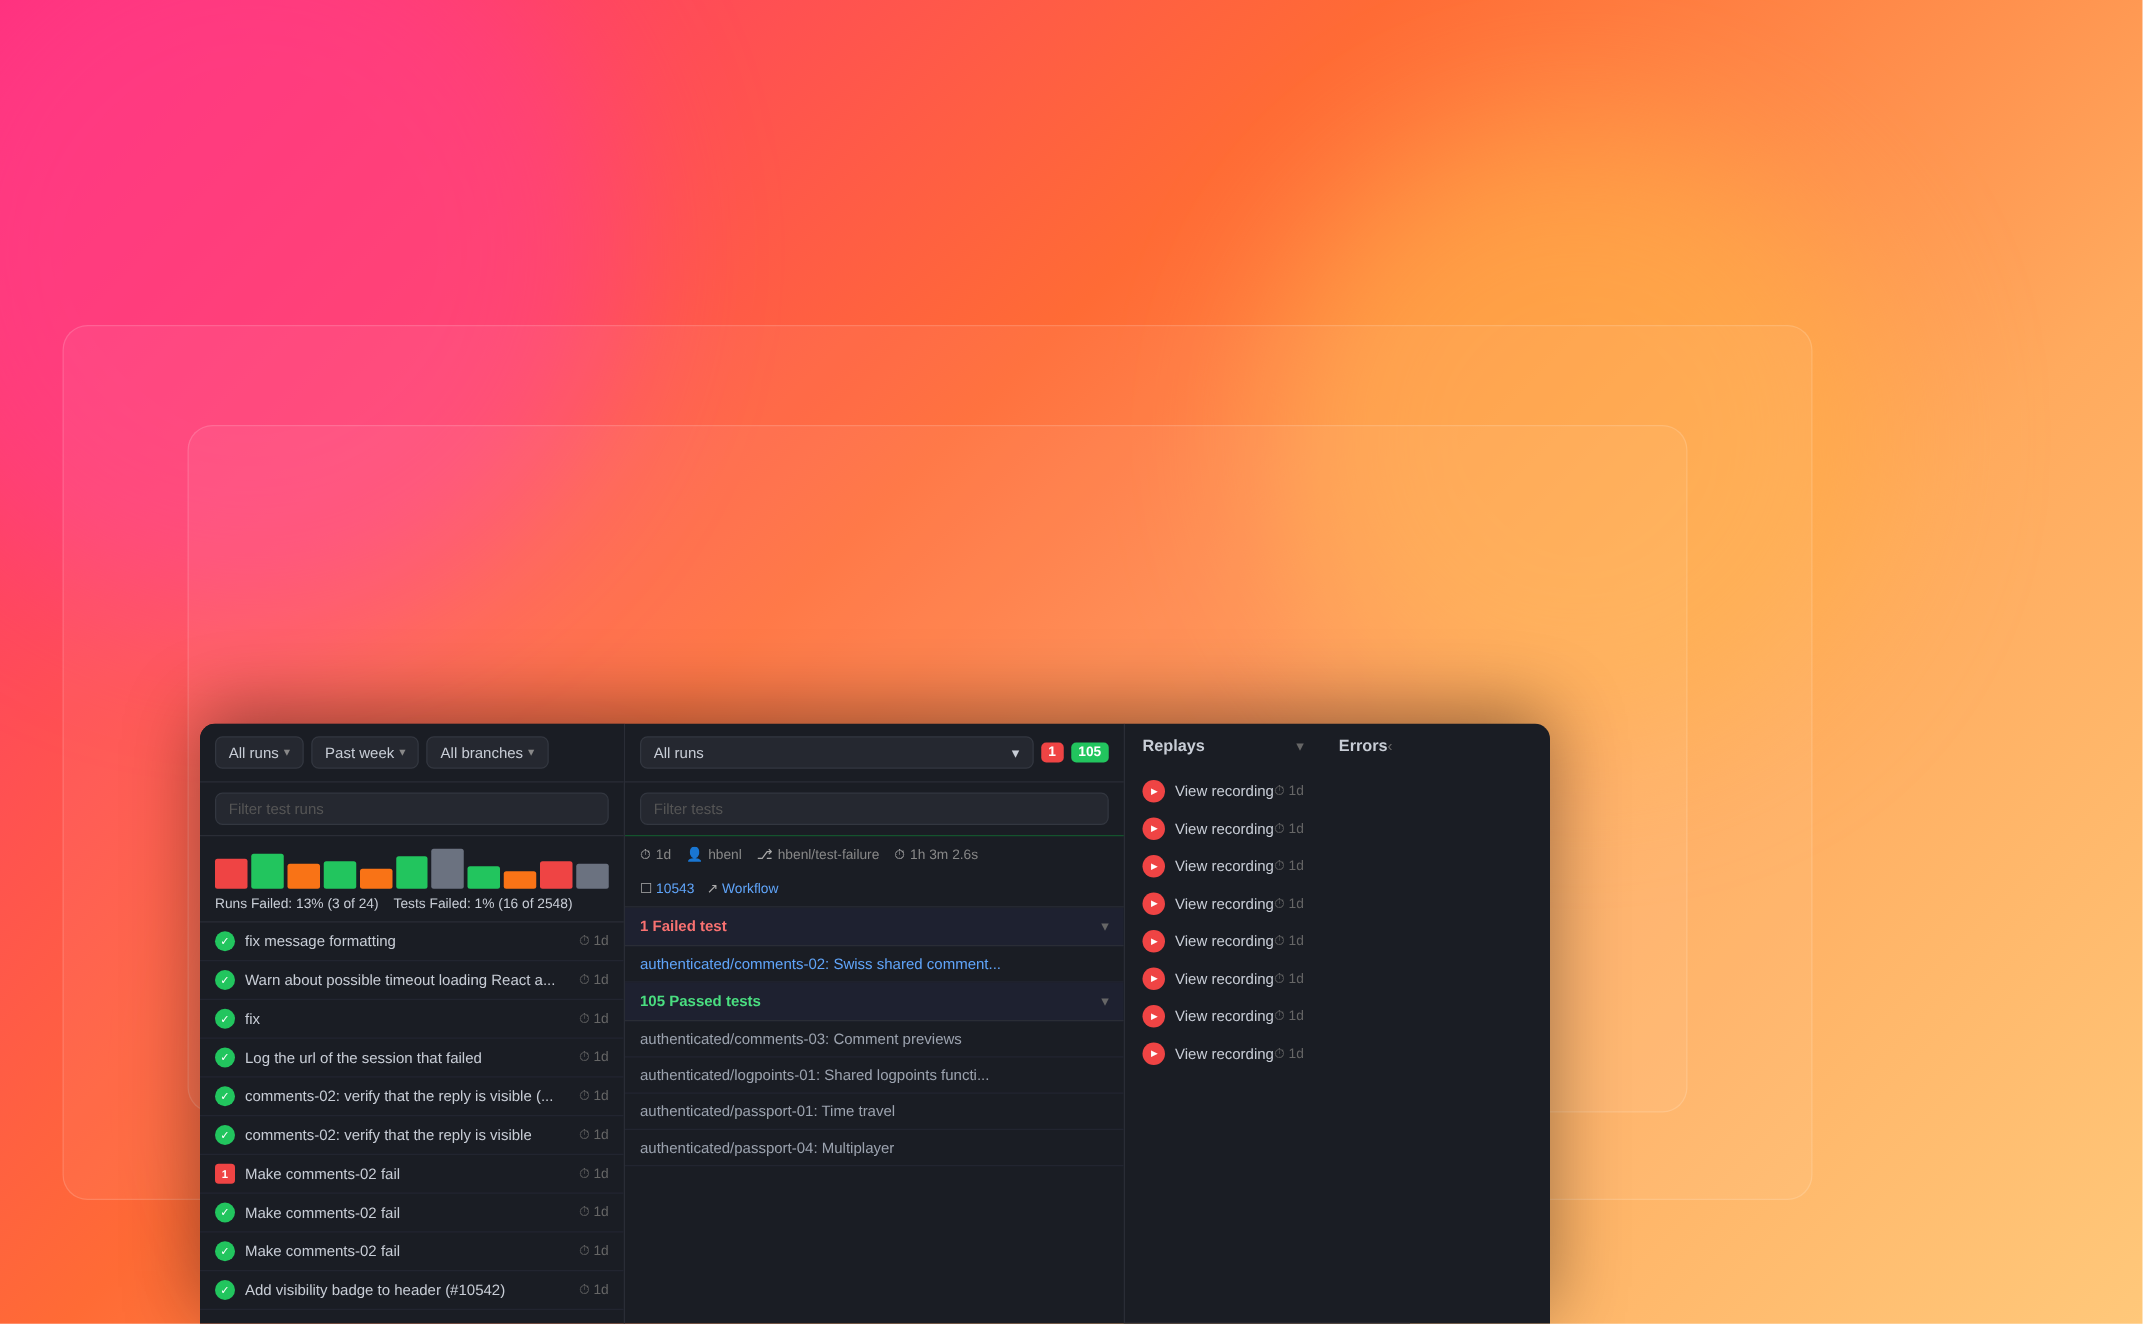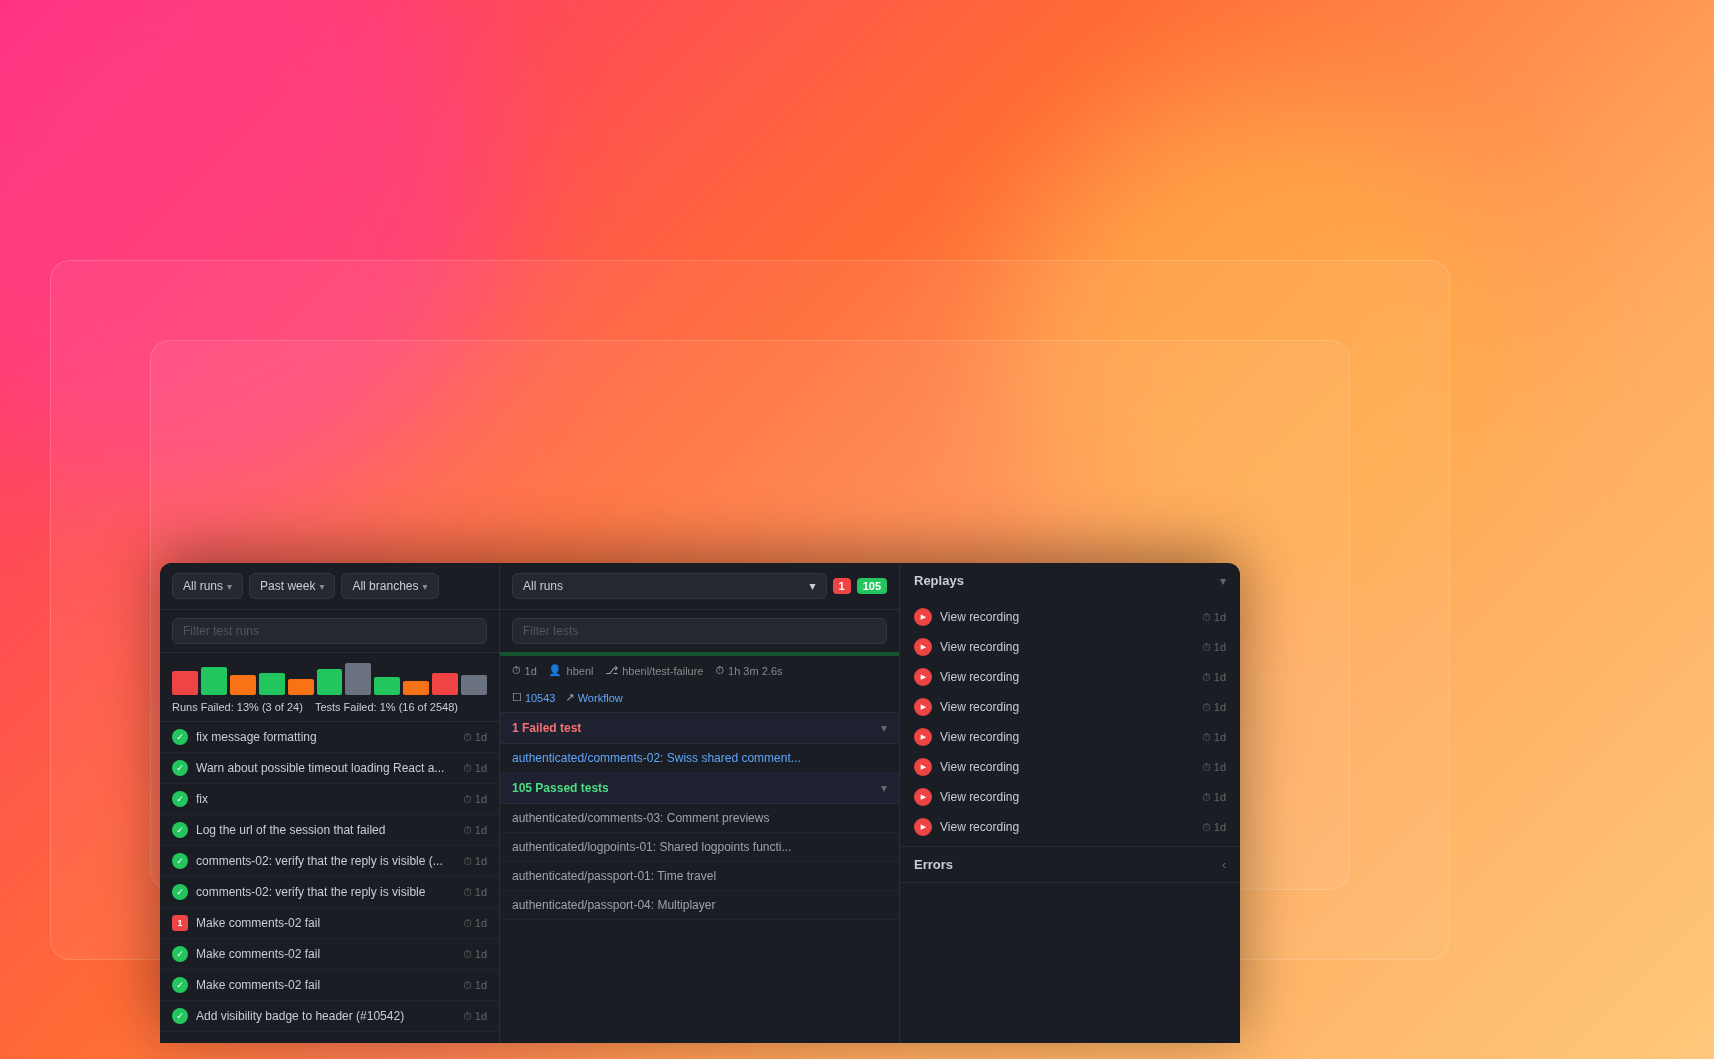--- a/index.html
+++ b/index.html
@@ -47,21 +47,21 @@
       top: 260px; left: 50px;
     }
     .deco-rect-2 {
       width: 1200px; height: 550px;
       top: 340px; left: 150px;
     }
 
     
     .ui-container {
       position: absolute;
-      bottom: 16px;
+      bottom: 0;
       left: 160px;
       width: 1080px;
       height: 480px;
       background: #1a1d24;
       border-radius: 12px 12px 0 0;
       display: flex;
       flex-direction: column;
       overflow: hidden;
       box-shadow: 0 -10px 60px rgba(0,0,0,0.4);
     }
@@ -247,21 +247,21 @@
       background: #22c55e;
       color: white;
       border-radius: 4px;
       padding: 2px 6px;
       font-size: 11px;
       font-weight: bold;
     }
 
     .middle-search {
       padding: 8px 12px;
-      border-bottom: 4px solid #14532d;
+      border-bottom: 1px solid #14532d;
     }
     .middle-search input {
       width: 100%;
       background: #252830;
       border: 1px solid #333740;
       border-radius: 6px;
       padding: 5px 10px;
       color: #888;
       font-size: 12px;
       outline: none;
@@ -326,21 +326,21 @@
       font-size: 12px;
       color: #9ca3af;
       cursor: pointer;
     }
     .test-result-item.failed { color: #60a5fa; }
 
     
     .right-panel {
       width: 340px;
       display: flex;
-      flex-direction: column;
+      flex-direction: row;
       flex-shrink: 0;
     }
     .right-section {
       border-bottom: 1px solid #2a2d36;
     }
     .right-section-header {
       display: flex;
       align-items: center;
       justify-content: space-between;
       padding: 10px 14px;

